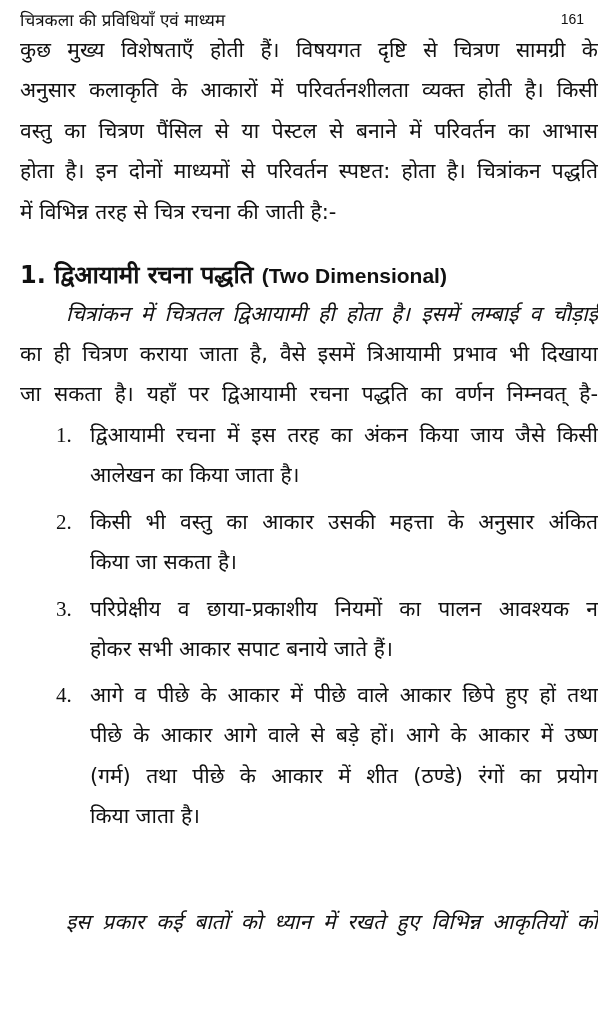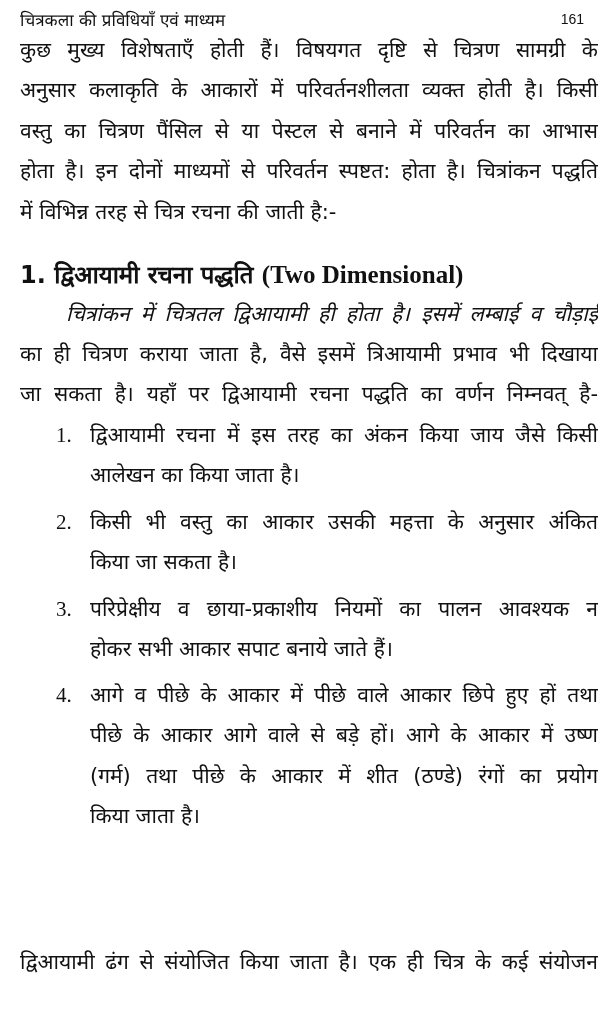--- a/index.html
+++ b/index.html
@@ -22,21 +22,21 @@
     white-space: nowrap; text-align: justify; text-align-last: justify;
     overflow: hidden;
   }
   .line.last { text-align-last: left; }
   .indent1 { left: 60px; font-style: italic; }
   .item-text { left: 84px; }
   .heading {
     position: absolute; left: 14px; top: 257px; font-size: 24px; font-weight: bold;
     white-space: nowrap;
   }
-  .heading .en { font-family: Liberation Serif, serif; font-weight: bold; font-size: 25px; }
+  .heading .en { font-family: Liberation Sans, sans-serif; font-weight: bold; font-size: 21px; }
   .num {
     position: absolute; left: 50px; font-family: "Liberation Serif", serif;
     font-size: 21px; line-height: 28px;
   }
 </style>
 </head>
 <body>
 
 <div class="page">
 
@@ -84,15 +84,15 @@
     <div class="line item-text" style="top:681px">आगे व पीछे के आकार में पीछे वाले आकार छिपे हुए हों तथा</div>
     <div class="line item-text" style="top:721px">पीछे के आकार आगे वाले से बड़े हों। आगे के आकार में उष्ण</div>
     <div class="line item-text" style="top:762px">(गर्म) तथा पीछे के आकार में शीत (ठण्डे) रंगों का प्रयोग</div>
     <div class="line item-text last" style="top:802px">किया जाता है।</div>
   </div>
 
   <div>
     
   </div>
 
-  <div class="line" style="top:948px">द्विआयामी ढंग से संयोजित किया जाता है। एक ही चित्र के कई संयोजन</div>
+  <div class="line indent1" style="top:908px">इस प्रकार कई बातों को ध्यान में रखते हुए विभिन्न आकृतियों को</div>
 
 </div>
 
 </body></html>

